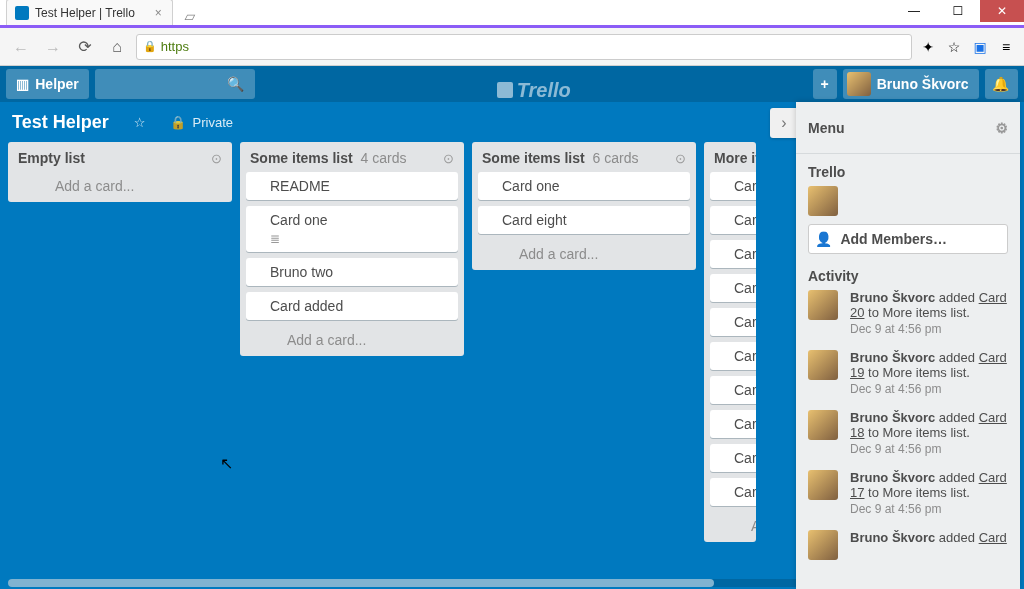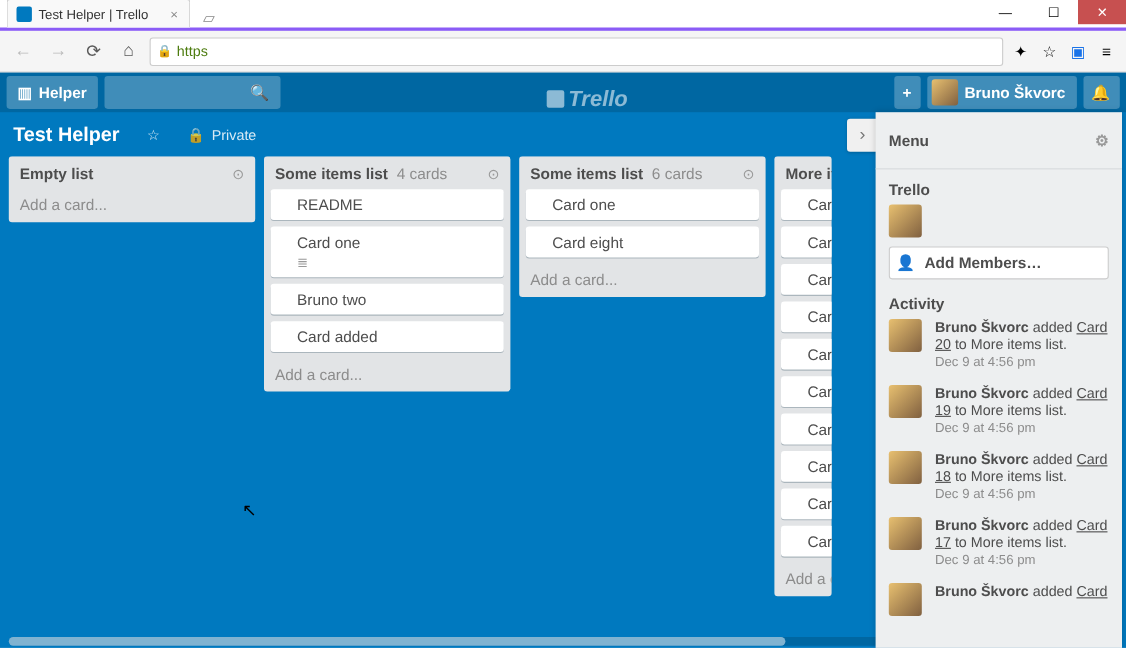--- a/index.html
+++ b/index.html
@@ -43,21 +43,21 @@
 
   .board-canvas { flex: 1; display: flex; gap: 8px; padding: 0 8px 10px; overflow: hidden; position: relative; }
 
   .list { width: 224px; background: #e2e4e6; border-radius: 3px; padding: 6px; display: flex; flex-direction: column; align-self: flex-start; }
   .list-header { display: flex; justify-content: space-between; align-items: center; padding: 2px 4px 6px; font-size: 14px; }
   .list-title { font-weight: bold; color: #4d4d4d; }
   .list-count { color: #8c8c8c; font-weight: normal; margin-left: 4px; }
   .list-menu { color: #999; font-size: 13px; }
   .card { background: #fff; border-radius: 3px; padding: 6px 24px; margin-bottom: 6px; font-size: 14px; color: #4d4d4d; box-shadow: 0 1px 0 rgba(9,45,66,.25); cursor:pointer; }
   .card .badge { color:#999; font-size:12px; margin-top:4px; }
-  .add-card { padding: 6px 4px 2px; color: #8c8c8c; font-size: 14px; cursor:pointer; }
+  .add-card { padding: 6px 4px 2px; color: #8c8c8c; font-size: 14px; cursor:pointer;margin-left:37px; }
 
   .list.cut { width: 52px; overflow:hidden; }
   .list.cut .card, .list.cut .add-card, .list.cut .list-header { white-space: nowrap; }
 
   .scroll-indicator { position: absolute; bottom: 2px; left: 8px; right: 8px; height: 8px; background: rgba(0,0,0,0.15); border-radius: 4px; }
   .scroll-thumb { height: 100%; width: 70%; background: rgba(255,255,255,0.5); border-radius: 4px; }
 
   
   .sidebar-toggle { position:absolute; right: 226px; top: 42px; width:28px; height:30px; background:#f0f0f0; border-radius:3px 0 0 3px; display:flex; align-items:center; justify-content:center; color:#777; box-shadow: 0 1px 3px rgba(0,0,0,.2); }
   .sidebar { position: absolute; right: 4px; top: 36px; bottom: 0; width: 224px; background: #edeff0; box-shadow: 0 0 6px rgba(0,0,0,.2); display:flex; flex-direction:column; font-size:14px; }

